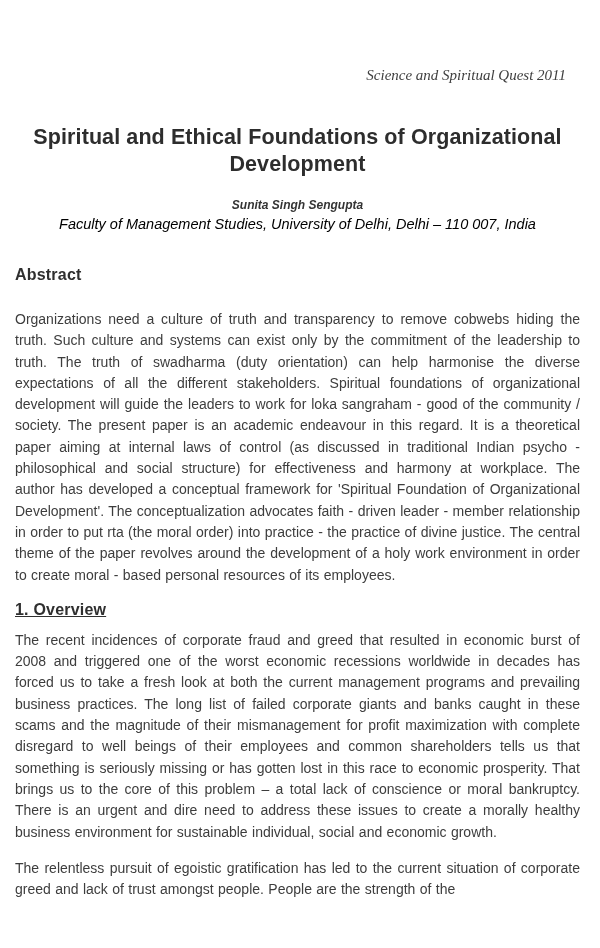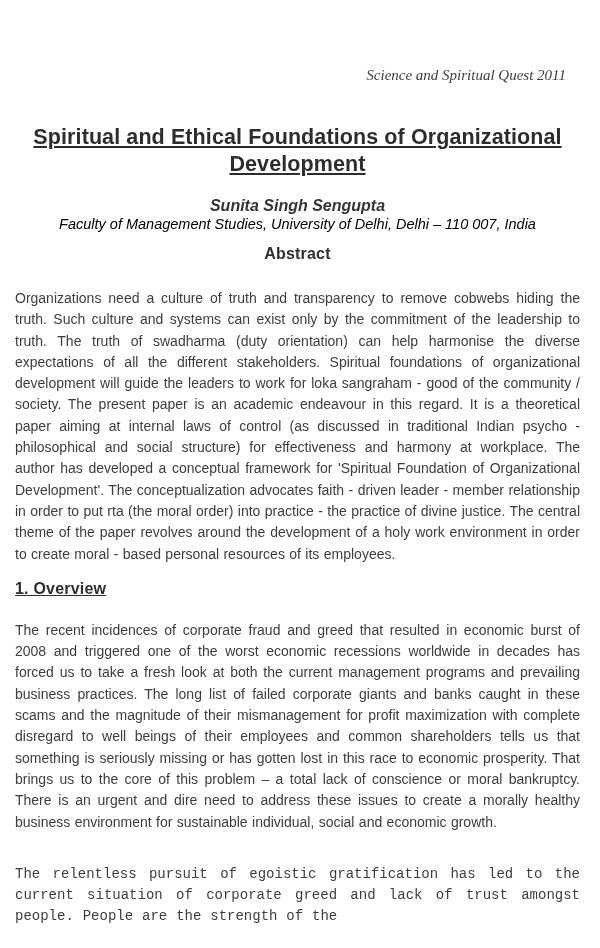--- a/index.html
+++ b/index.html
@@ -30,58 +30,57 @@
   }
   .paper-title {
     margin: 39px auto 0;
     max-width: 545px;
     font-size: 21.5px;
     line-height: 27px;
     font-weight: bold;
     text-align: center;
     color: #2d2d2d;
     letter-spacing: 0.1px;
-    text-decoration: underline;
   }
   .byline {
     margin-top: 18px;
     text-align: center;
   }
   .author {
-    font-size: 16px;
+    font-size: 12px;
     line-height: 19px;
     font-weight: bold;
     font-style: italic;
     color: #343434;
   }
   .affiliation {
     font-size: 14.5px;
     line-height: 19px;
     font-style: italic;
     color: #000000;
   }
   .section-heading {
     font-size: 16px;
     line-height: 19px;
     font-weight: bold;
     color: #2f2f2f;
     letter-spacing: 0.2px;
   }
-  .heading-abstract { margin-top: 10px; text-align: center; }
+  .heading-abstract { margin-top: 31px; }
   .heading-overview { margin-top: 14px; text-decoration: underline; }
   .body-para {
     font-size: 14px;
     line-height: 21.3px;
     text-align: justify;
     color: #3d3d3d;
     word-spacing: 0.5px;
   }
   .para-abstract  { margin-top: 25px; }
-  .para-overview1 { margin-top: 22px; }
-  .para-overview2 { margin-top: 31px; font-family: Liberation Mono, monospace; }
+  .para-overview1 { margin-top: 11px; }
+  .para-overview2 { margin-top: 15px; }
 </style>
 </head>
 <body>
 
 <div class="page">
 
   <div class="running-head">Science and Spiritual Quest 2011</div>
 
   <h1 class="paper-title">Spiritual and Ethical Foundations of Organizational Development</h1>
 

